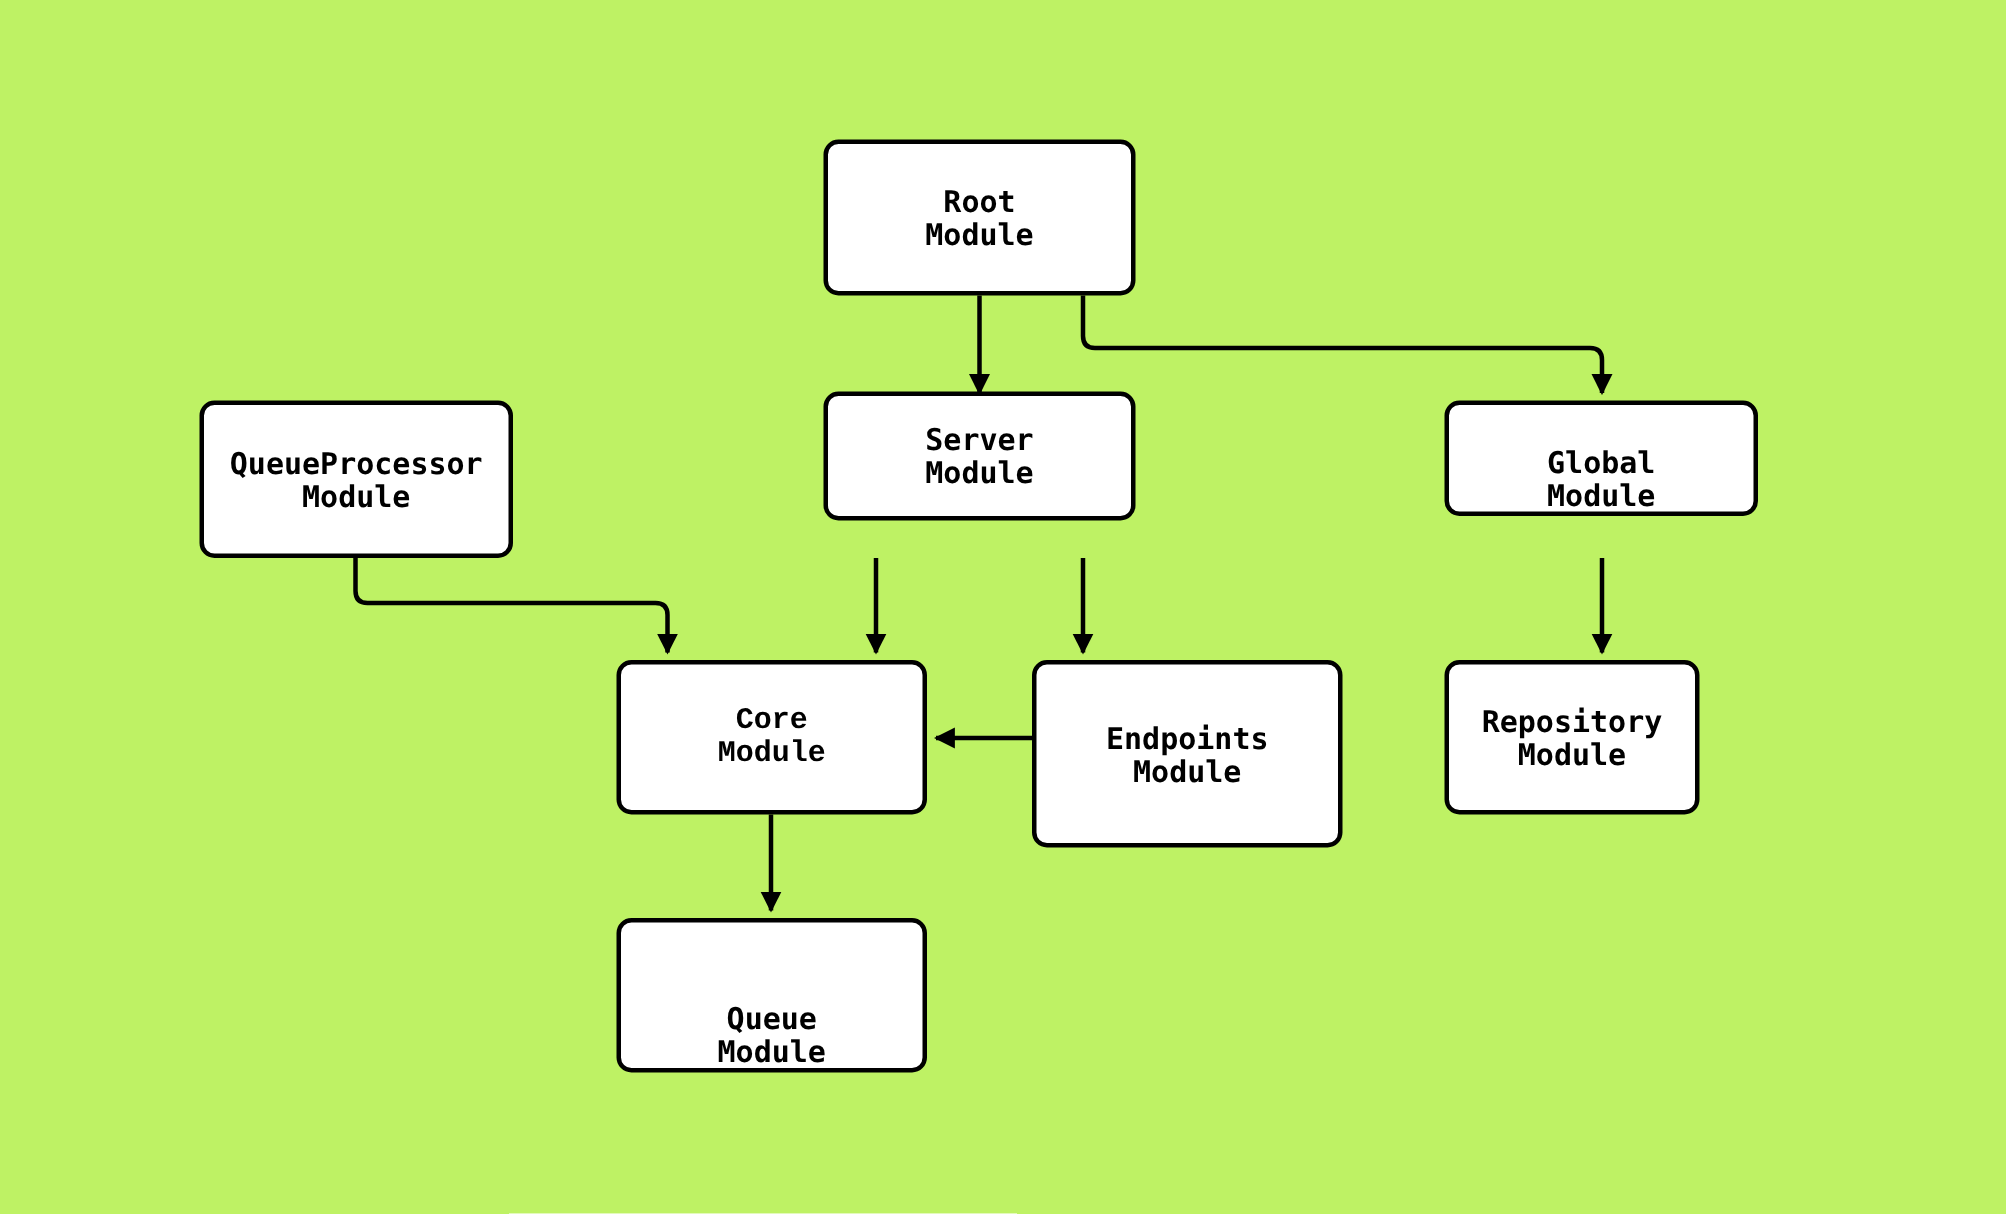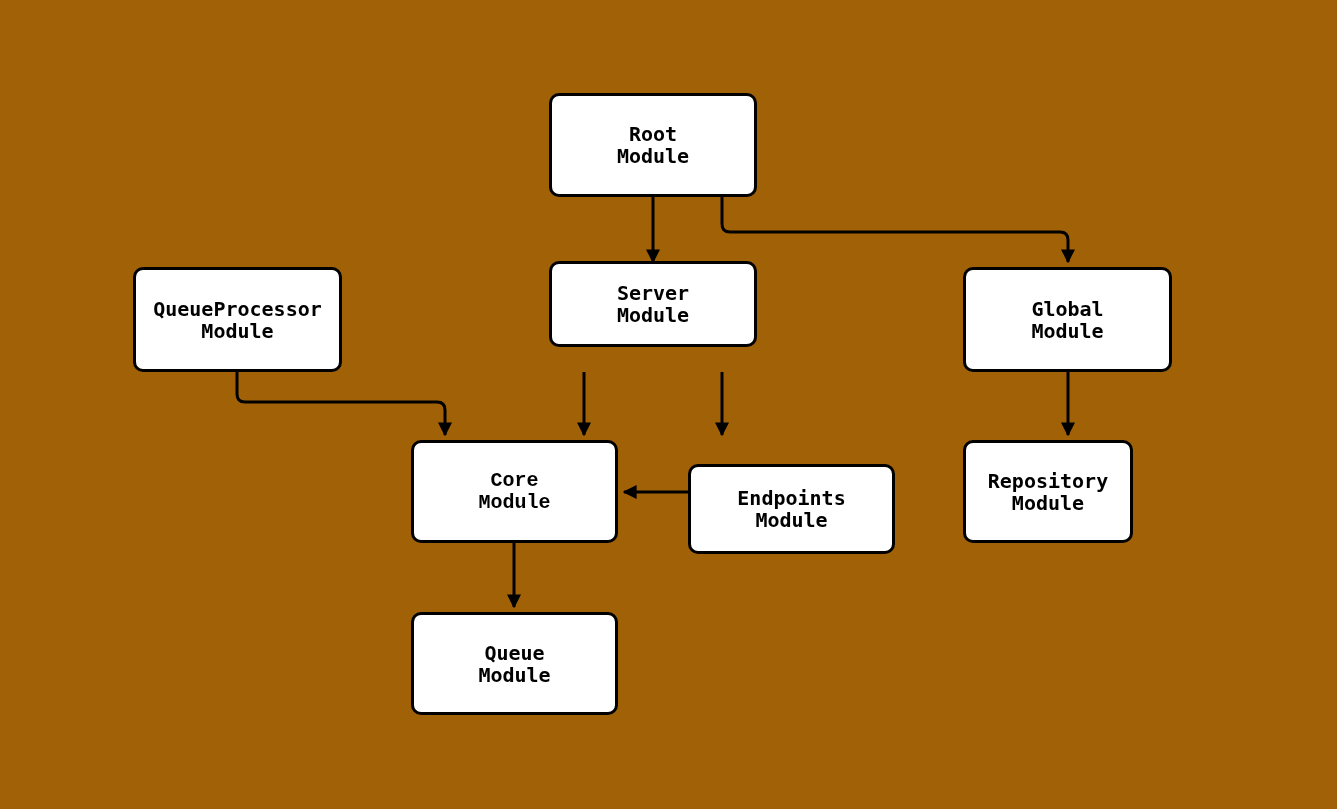--- a/index.html
+++ b/index.html
@@ -4,21 +4,21 @@
 <style>
   html, body {
     margin: 0;
     padding: 0;
     background: #ffffff;
   }
   .canvas {
     position: relative;
     width: 1337px;
     height: 809px;
-    background: #a16207;
+    background: #bef264;
     overflow: hidden;
     font-family: "DejaVu Sans Mono", "Liberation Mono", monospace;
   }
   .edges-layer {
     position: absolute;
     left: 0;
     top: 0;
     width: 1337px;
     height: 809px;
     display: block;
@@ -75,34 +75,34 @@
 Module</span>
       </div>
       <div class="node" style="left: 133px; top: 267px; width: 209px; height: 105px;">
         <span class="node-label">QueueProcessor
 Module</span>
       </div>
       <div class="node" style="left: 549px; top: 261px; width: 208px; height: 86px;">
         <span class="node-label">Server
 Module</span>
       </div>
-      <div class="node" style="left: 963px; top: 267px; width: 209px; height: 105px;">
+      <div class="node" style="left: 963px; top: 267px; width: 209px; height: 77px; align-items: flex-end;">
         <span class="node-label">Global
 Module</span>
       </div>
       <div class="node" style="left: 411px; top: 440px; width: 207px; height: 103px; font-family: Liberation Mono, monospace;">
         <span class="node-label">Core
 Module</span>
       </div>
-      <div class="node" style="left: 688px; top: 440px; width: 207px; height: 90px; margin-top: 24px;">
+      <div class="node" style="left: 688px; top: 440px; width: 207px; height: 125px;">
         <span class="node-label">Endpoints
 Module</span>
       </div>
       <div class="node" style="left: 963px; top: 440px; width: 170px; height: 103px;">
         <span class="node-label">Repository
 Module</span>
       </div>
-      <div class="node" style="left: 411px; top: 612px; width: 207px; height: 103px;">
+      <div class="node" style="left: 411px; top: 612px; width: 207px; height: 103px; align-items: flex-end;">
         <span class="node-label">Queue
 Module</span>
       </div>
     </div>
 </div>
 
 </body></html>

